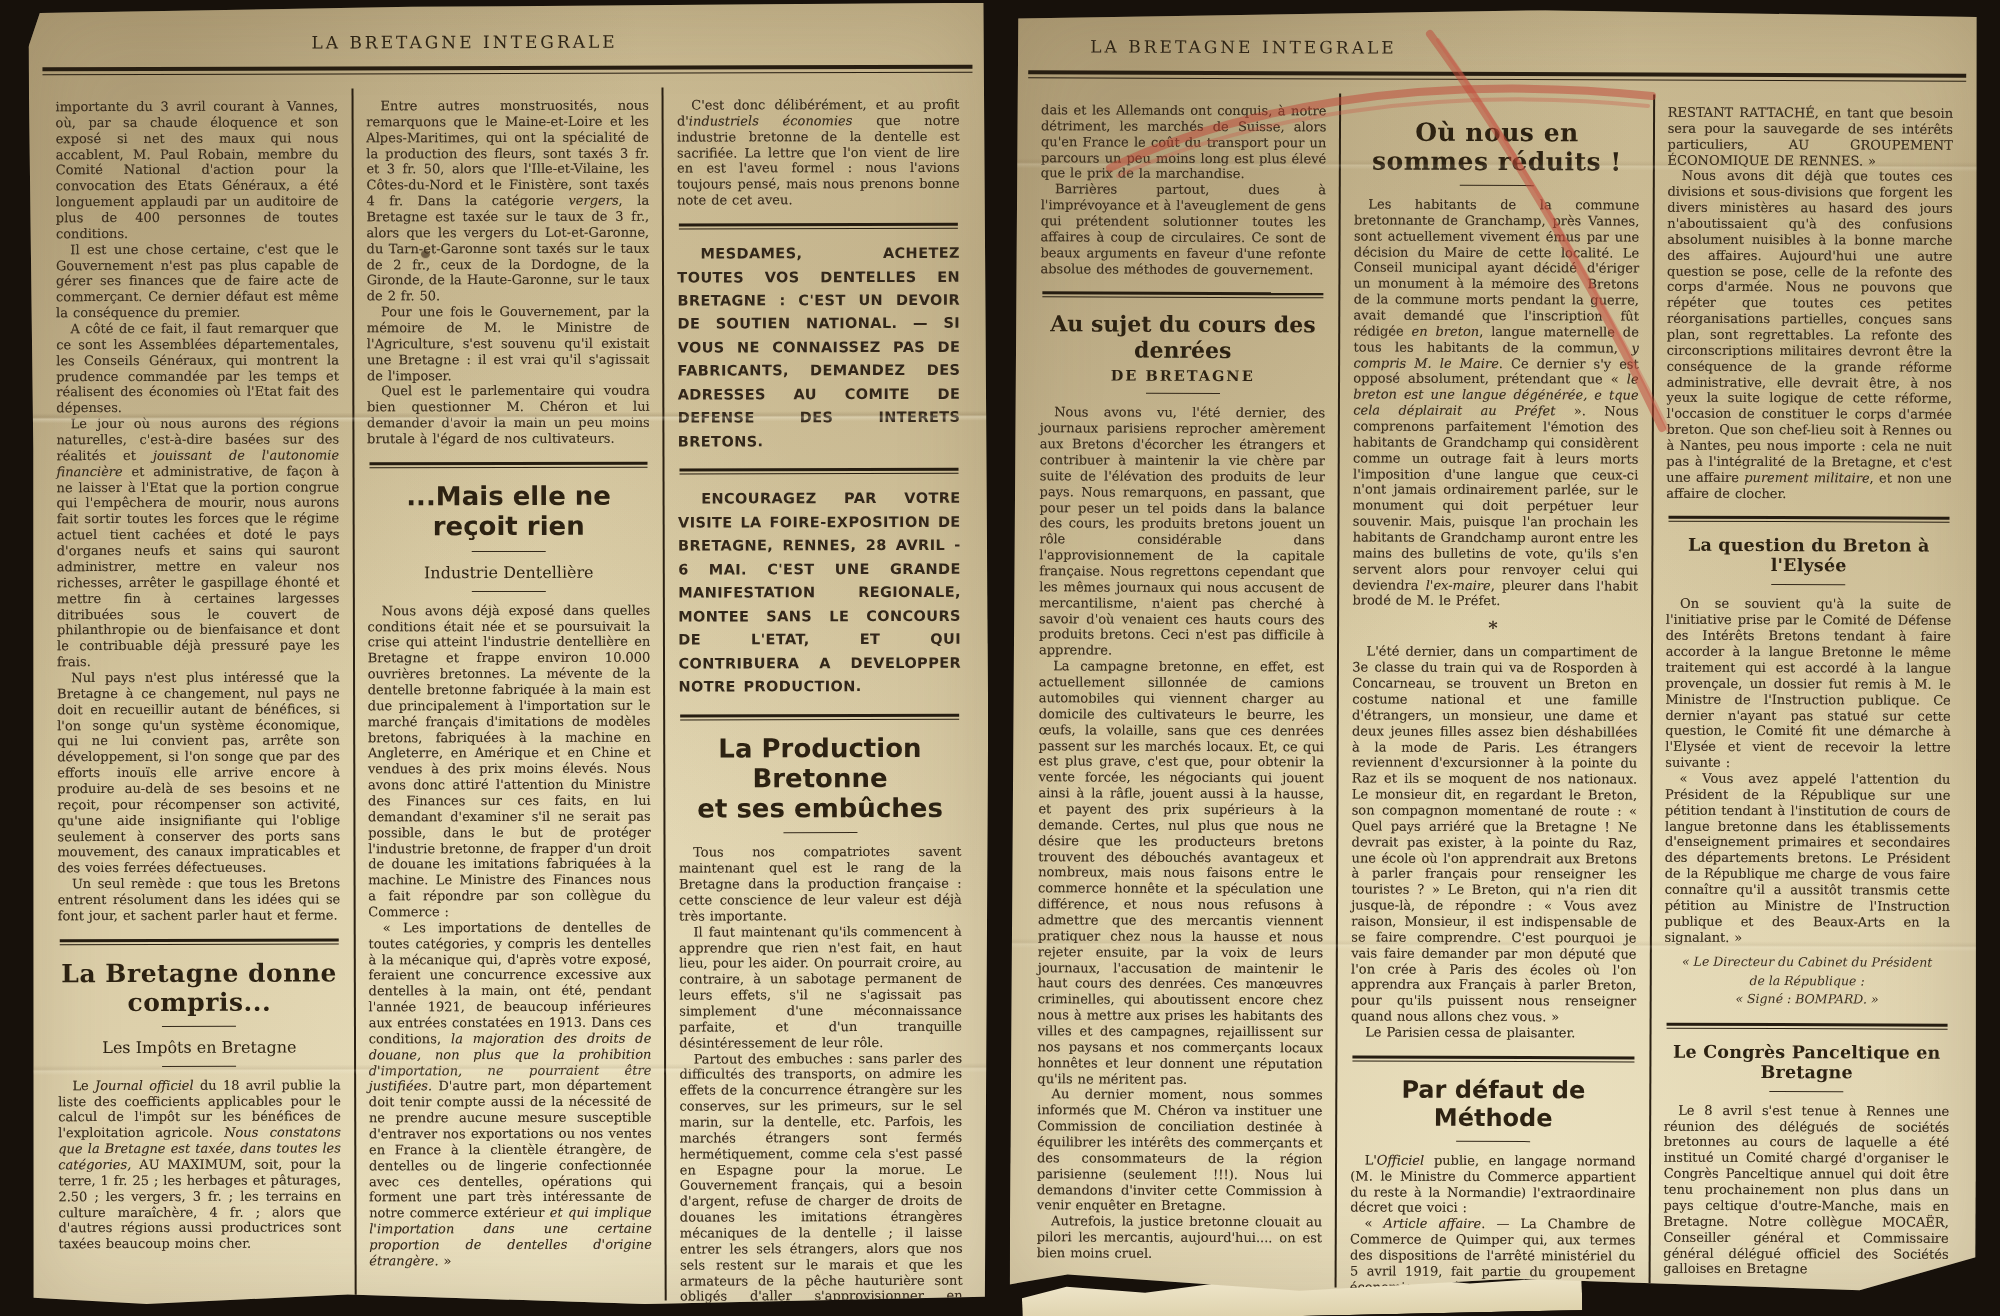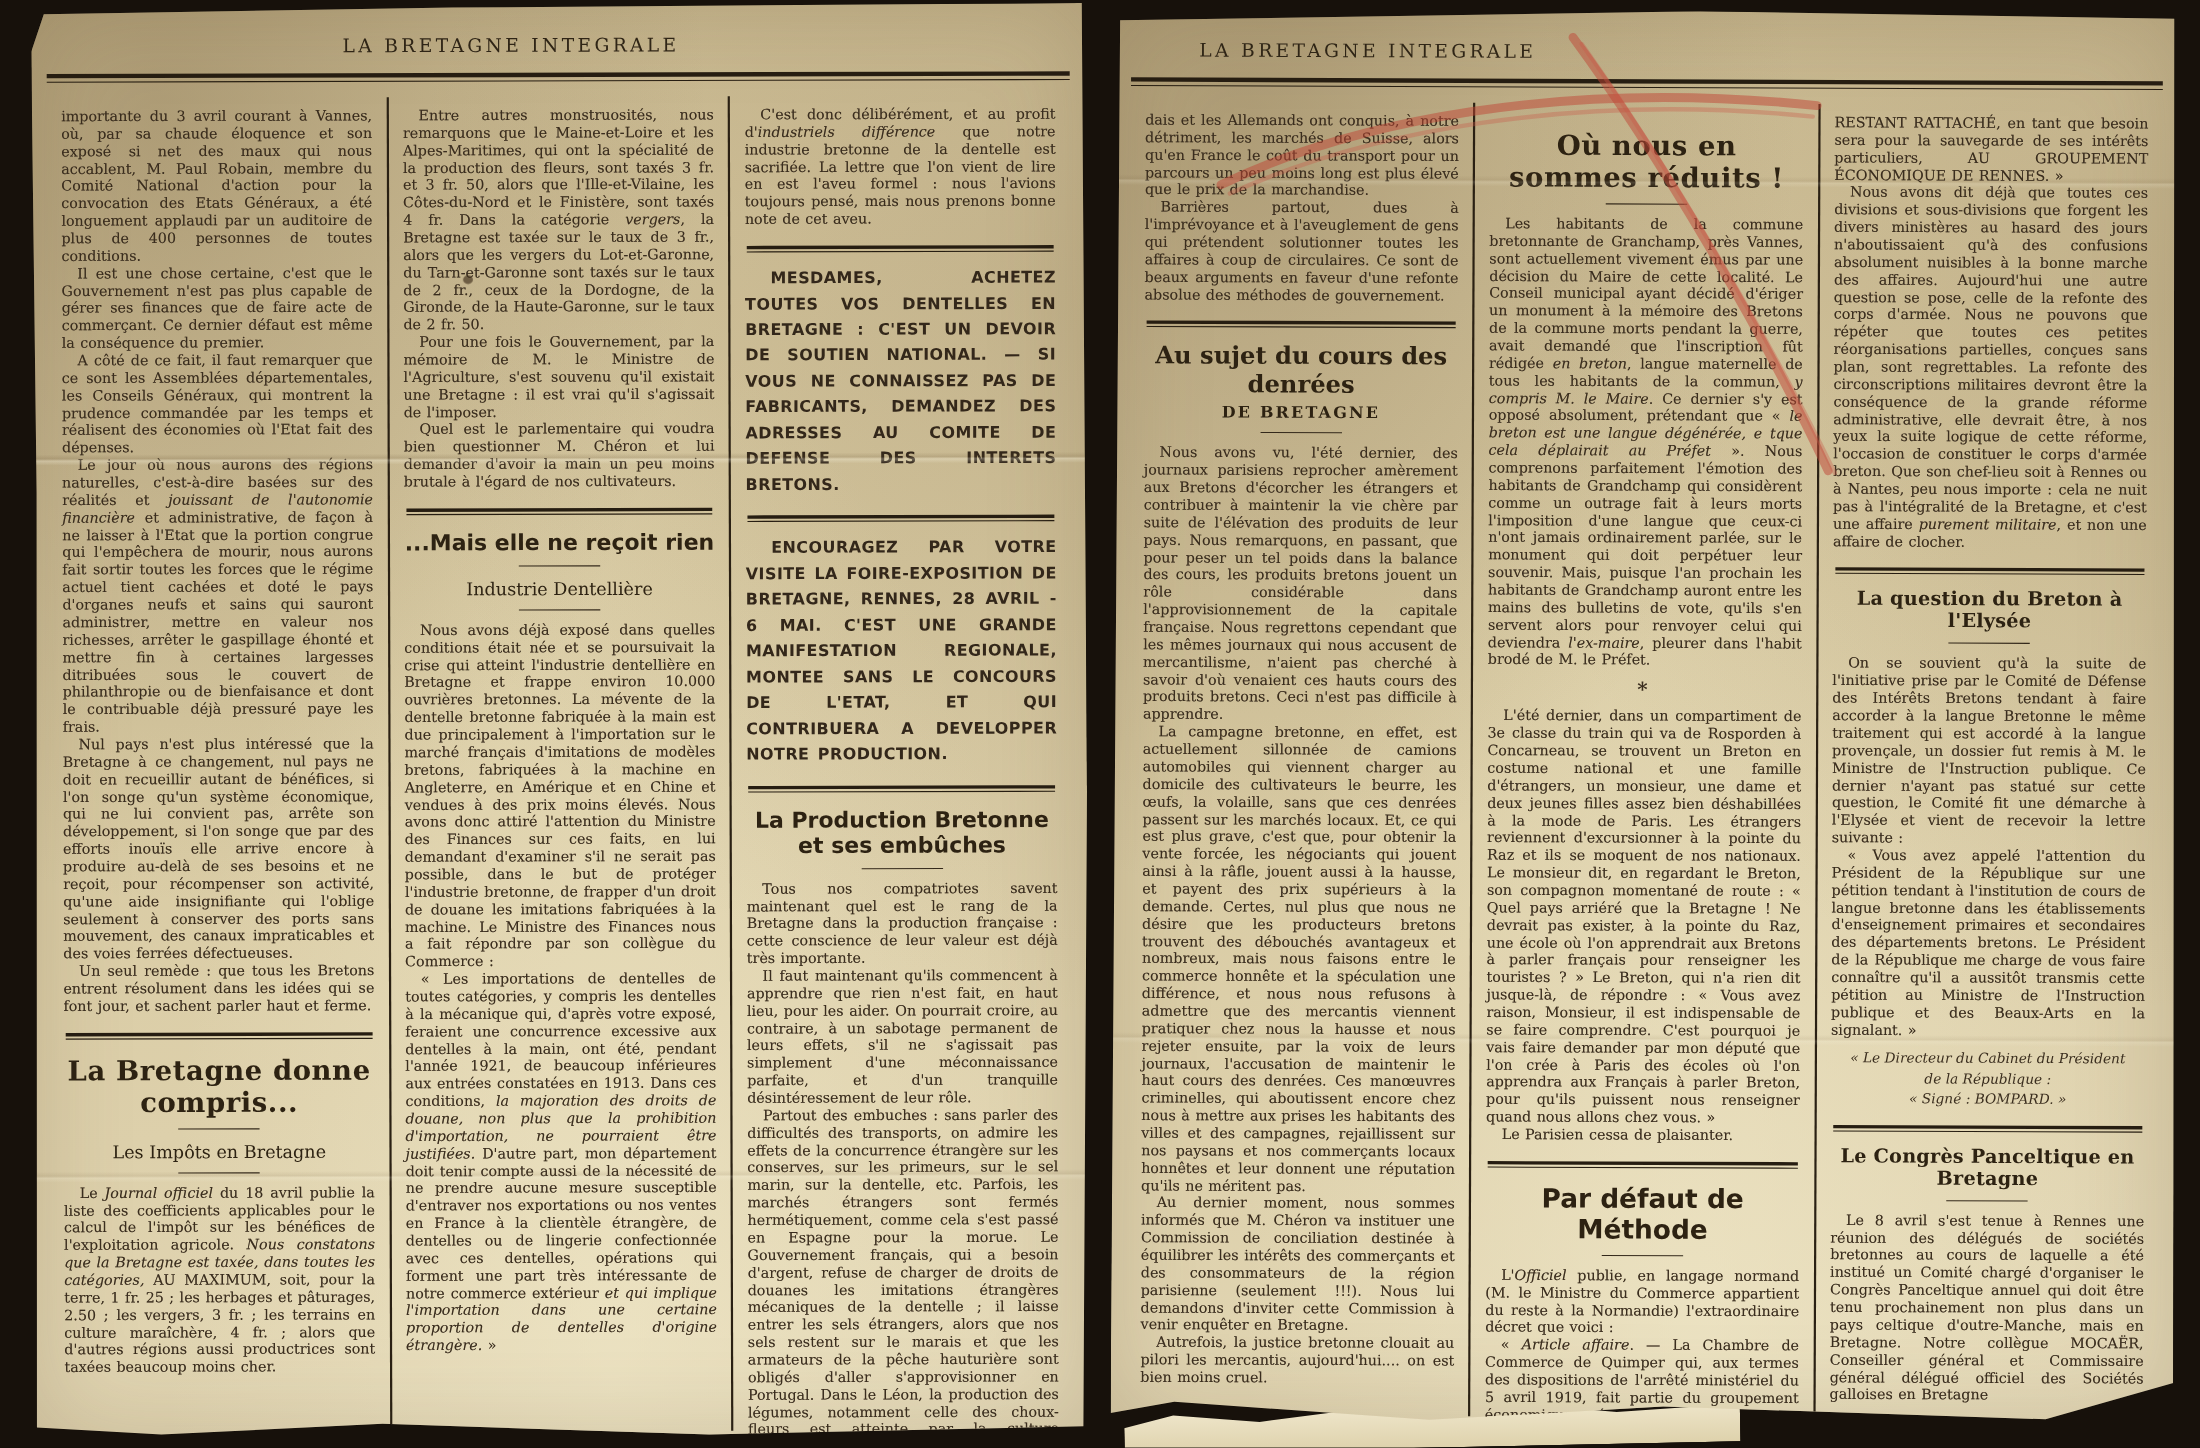--- a/index.html
+++ b/index.html
@@ -44,21 +44,21 @@
   }
   .para.cont{ text-indent:0; }
   .rule-thick{ height:2px; border-top:3.5px solid #261d11; border-bottom:1px solid #261d11; margin:15px 2px 13px; }
   .thin-rule{ width:74px; border-top:1.5px solid #33281a; margin:9px auto 11px; }
   h2,h3{ margin:0; color:#2d2212; text-align:center; white-space:pre-line; }
   .h-serif{ font-family:"DejaVu Serif",serif; font-weight:bold; }
   .h-serif.lg{ font-size:25px; margin-top:14px; letter-spacing:.5px; }
   .h-serif.md{ font-size:22px; margin-top:12px; }
   .h-serif.sm{ font-size:17.5px; margin-top:12px; letter-spacing:.2px; }
   .h-sans{ font-family:"DejaVu Sans",sans-serif; font-weight:bold; }
-  .h-sans.lg{ font-size:20px; margin-top:14px; line-height:1.15; }
+  .h-sans.lg{ font-size:26px; margin-top:14px; line-height:1.15; }
   .h-sans.md{ font-size:24px; margin-top:14px; }
   .subhead{ font-family:"DejaVu Serif",serif; font-weight:normal; font-size:16px; }
   .subcaps{ text-align:center; font-weight:bold; font-size:14.5px; letter-spacing:2px; margin-top:4px; color:#2d2212;}
   .notice{
     margin:10px 0 6px; text-align:justify; text-indent:1.6em;
     font-family:"DejaVu Sans",sans-serif; font-weight:bold;
     font-size:14.5px; line-height:1.62; letter-spacing:.4px; word-spacing:.15em; color:#33271a;
   }
   .aster{ text-align:center; font-size:18px; font-weight:bold; letter-spacing:4px; margin:8px 0 6px; color:#3a2d1e;}
   .sig{ text-align:center; font-style:italic; font-size:12.5px; line-height:1.45; margin:8px 0 4px; white-space:pre-line; color:#3a2d1e;}
@@ -103,21 +103,21 @@
         <p class="para">Quel est le parlementaire qui voudra bien questionner M. Chéron et lui demander d'avoir la main un peu moins brutale à l'égard de nos cultivateurs.</p>
         <div class="rule-thick"></div>
         <h2 class="h-sans lg">...Mais elle ne reçoit rien</h2>
         <div class="thin-rule"></div>
         <h3 class="subhead">Industrie Dentellière</h3>
         <div class="thin-rule"></div>
         <p class="para">Nous avons déjà exposé dans quelles conditions était née et se poursuivait la crise qui atteint l'industrie dentellière en Bretagne et frappe environ 10.000 ouvrières bretonnes. La mévente de la dentelle bretonne fabriquée à la main est due principalement à l'importation sur le marché français d'imitations de modèles bretons, fabriquées à la machine en Angleterre, en Amérique et en Chine et vendues à des prix moins élevés. Nous avons donc attiré l'attention du Ministre des Finances sur ces faits, en lui demandant d'examiner s'il ne serait pas possible, dans le but de protéger l'industrie bretonne, de frapper d'un droit de douane les imitations fabriquées à la machine. Le Ministre des Finances nous a fait répondre par son collègue du Commerce :</p>
         <p class="para">« Les importations de dentelles de toutes catégories, y compris les dentelles à la mécanique qui, d'après votre exposé, feraient une concurrence excessive aux dentelles à la main, ont été, pendant l'année 1921, de beaucoup inférieures aux entrées constatées en 1913. Dans ces conditions, <i>la majoration des droits de douane, non plus que la prohibition d'importation, ne pourraient être justifiées.</i> D'autre part, mon département doit tenir compte aussi de la nécessité de ne prendre aucune mesure susceptible d'entraver nos exportations ou nos ventes en France à la clientèle étrangère, de dentelles ou de lingerie confectionnée avec ces dentelles, opérations qui forment une part très intéressante de notre commerce extérieur <i>et qui implique l'importation dans une certaine proportion de dentelles d'origine étrangère.</i> »</p>
       </div>
     <div class="col">
-        <p class="para">C'est donc délibérément, et au profit d'<i>industriels différence</i> que notre industrie bretonne de la dentelle est sacrifiée. La lettre que l'on vient de lire en est l'aveu formel : nous l'avions toujours pensé, mais nous prenons bonne note de cet aveu.</p>
+        <p class="para">C'est donc délibérément, et au profit d'<i>industriels économies</i> que notre industrie bretonne de la dentelle est sacrifiée. La lettre que l'on vient de lire en est l'aveu formel : nous l'avions toujours pensé, mais nous prenons bonne note de cet aveu.</p>
         <div class="rule-thick"></div>
         <p class="notice">MESDAMES, ACHETEZ TOUTES VOS DENTELLES EN BRETAGNE : C'EST UN DEVOIR DE SOUTIEN NATIONAL. — SI VOUS NE CONNAISSEZ PAS DE FABRICANTS, DEMANDEZ DES ADRESSES AU COMITE DE DEFENSE DES INTERETS BRETONS.</p>
         <div class="rule-thick"></div>
         <p class="notice">ENCOURAGEZ PAR VOTRE VISITE LA FOIRE-EXPOSITION DE BRETAGNE, RENNES, 28 AVRIL - 6 MAI. C'EST UNE GRANDE MANIFESTATION REGIONALE, MONTEE SANS LE CONCOURS DE L'ETAT, ET QUI CONTRIBUERA A DEVELOPPER NOTRE PRODUCTION.</p>
         <div class="rule-thick"></div>
         <h2 class="h-sans lg">La Production Bretonne
 et ses embûches</h2>
         <div class="thin-rule"></div>
         <p class="para">Tous nos compatriotes savent maintenant quel est le rang de la Bretagne dans la production française : cette conscience de leur valeur est déjà très importante.</p>
         <p class="para">Il faut maintenant qu'ils commencent à apprendre que rien n'est fait, en haut lieu, pour les aider. On pourrait croire, au contraire, à un sabotage permanent de leurs effets, s'il ne s'agissait pas simplement d'une méconnaissance parfaite, et d'un tranquille désintéressement de leur rôle.</p>

